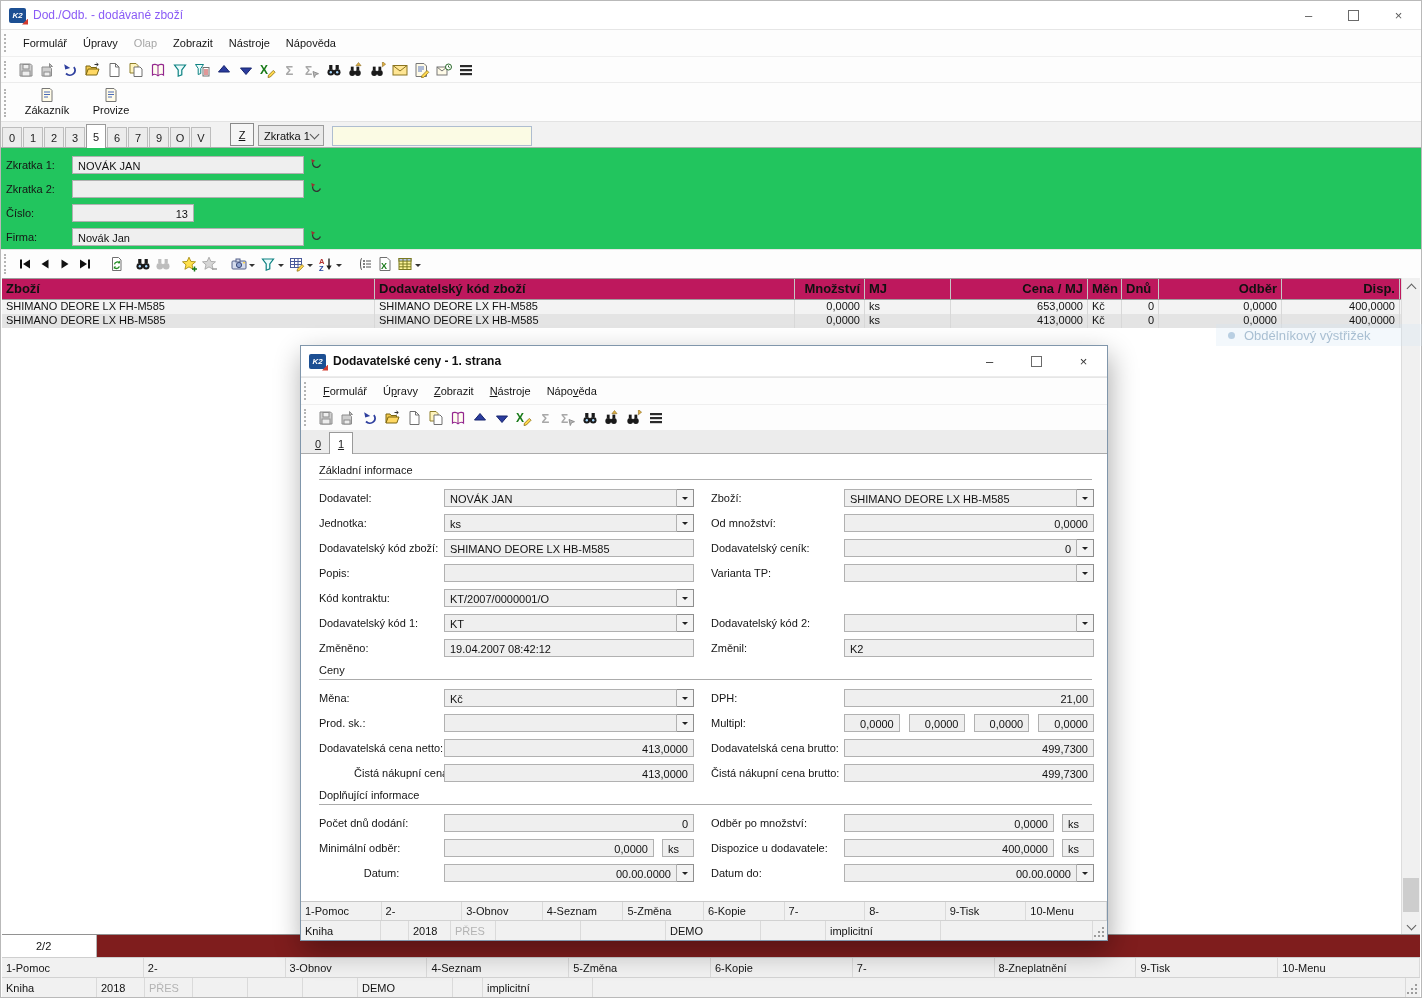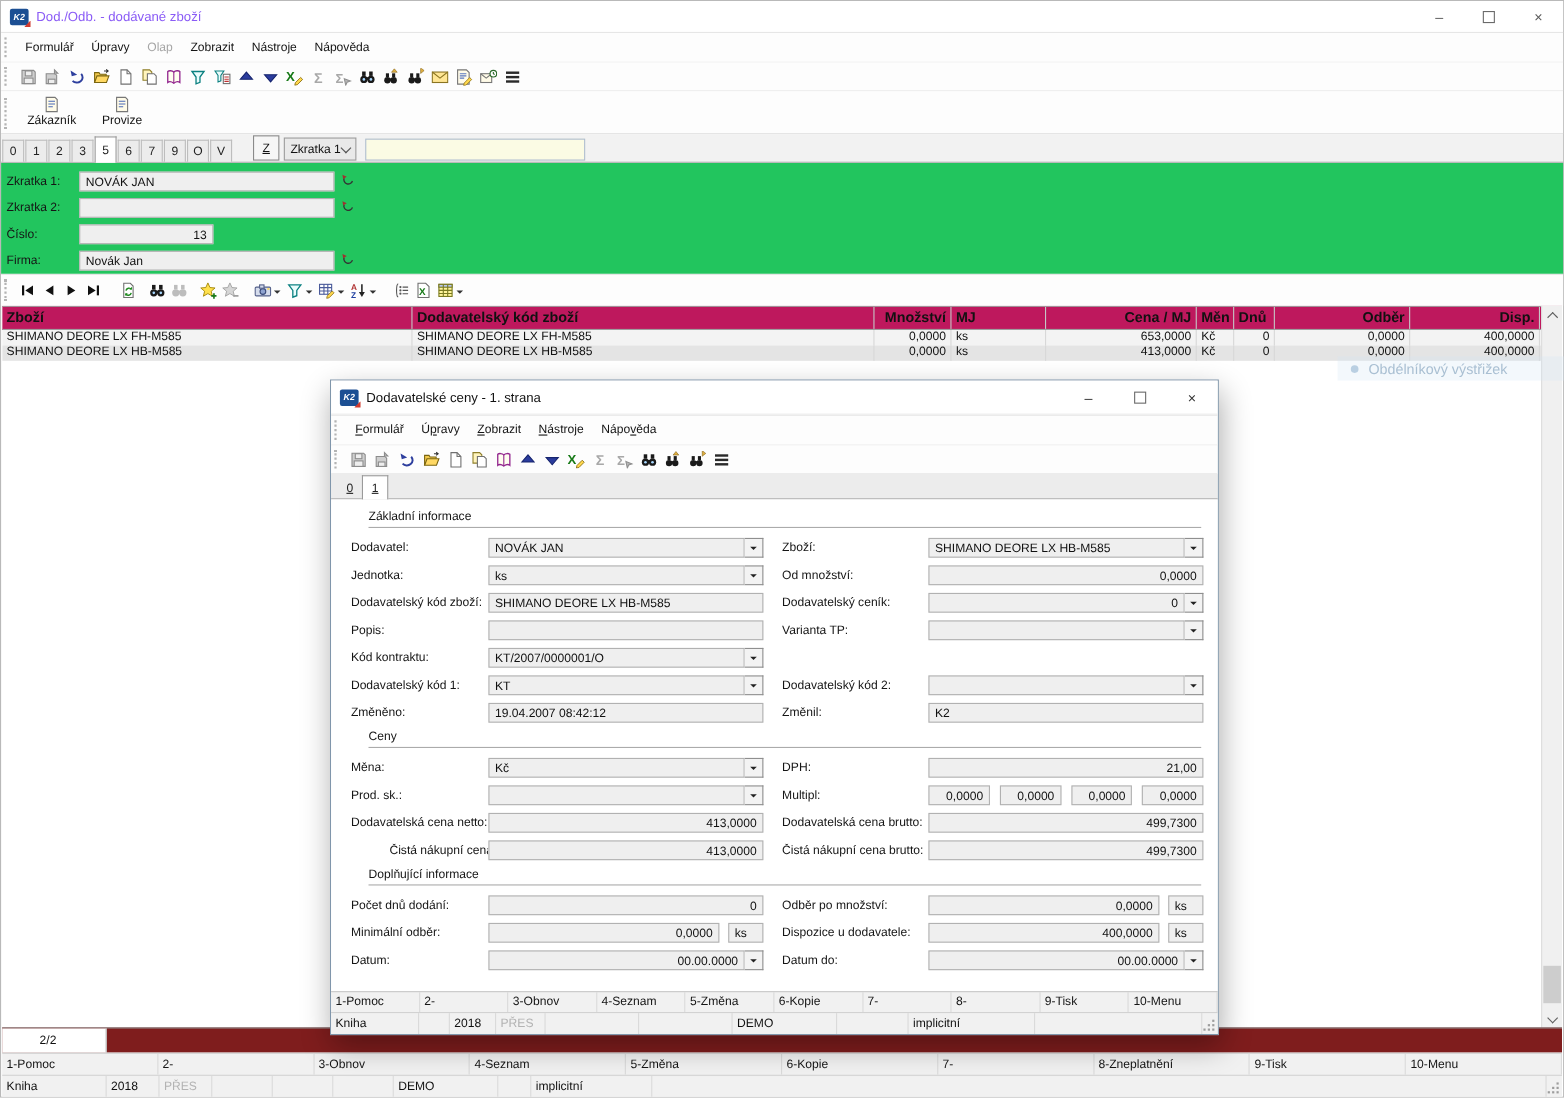--- a/index.html
+++ b/index.html
@@ -7,21 +7,21 @@
        font-family:"Liberation Sans",sans-serif;font-size:11px;color:#111;background:#fff;}
   #main{position:absolute;inset:0;background:#fff;border:1px solid #b9b9b9;box-sizing:border-box;}
 
   
   .titlebar{display:flex;align-items:center;height:28px;background:#fff;padding-left:8px;}
   .k2logo{width:17px;height:15px;background:#1c4f93;border-radius:2px;color:#fff;font-size:8px;font-weight:bold;
           display:inline-flex;align-items:center;justify-content:center;position:relative;font-style:italic;}
   .k2logo::after{content:"";position:absolute;right:-2px;bottom:-2px;width:6px;height:6px;background:#d23b2f;
           clip-path:polygon(0 100%,100% 0,100% 100%);}
   .m-title-text{margin-left:7px;font-size:12px;color:#8b5cf6;}
-  .d-title-text{margin-left:7px;font-size:12px;color:#111;}
+  .d-title-text{margin-left:7px;font-size:12px;color:#111;font-weight:bold;}
   .win-controls{margin-left:auto;display:flex;height:100%;}
   .win-btn{width:45px;height:100%;display:flex;align-items:center;justify-content:center;color:#5a5a5a;font-size:13px;}
   .win-btn .sq{width:9px;height:9px;border:1px solid #6a6a6a;display:inline-block;}
 
   
   .grip{width:3px;align-self:stretch;margin:4px 6px 4px 3px;border-left:2px dotted #b4b4b4;}
   .menubar{display:flex;align-items:center;height:26px;background:#fdfdfd;border-top:1px solid #e6e6e6;border-bottom:1px solid #efefef;}
   .menu-item{padding:0 8px;height:100%;display:flex;align-items:center;color:#151515;}
   .menu-item.disabled{color:#a6a6a6;}
   .toolbar{display:flex;align-items:center;height:25px;background:#fdfdfd;border-bottom:1px solid #ececec;}
@@ -103,21 +103,21 @@
   
   #dialog{position:absolute;left:300px;top:345px;width:808px;height:596px;background:#f0f0f0;
           border:1px solid #8096ab;box-shadow:2px 10px 26px rgba(0,0,0,.33);box-sizing:border-box;
           display:flex;flex-direction:column;}
   #dialog .titlebar{height:30px;border-bottom:1px solid #ececec;}
   #dialog .win-btn{width:47px;font-size:13px;color:#333;}
   .d-tabs{display:flex;align-items:flex-end;height:22px;background:#ececec;border-bottom:1px solid #ababab;padding-left:6px;}
   .dtab{width:22px;height:18px;display:flex;align-items:center;justify-content:center;color:#222;text-decoration:underline;}
   .dtab.active{background:#fff;border:1px solid #9a9a9a;border-bottom:none;height:21px;margin-bottom:-1px;z-index:2;}
   .d-content{flex:1;background:#fff;padding:7px 15px 0 18px;overflow:hidden;}
-  .sec-t{border-bottom:1px solid #ababab;padding-bottom:3px;margin:3px 0 9px 16px;color:#151515;}
+  .sec-t{border-bottom:1px solid #ababab;padding-bottom:3px;margin:3px 0 9px 0;color:#151515;}
   .dlg-row{display:grid;grid-template-columns:125px 250px 17px 133px 250px;align-items:center;margin-bottom:7px;height:18px;}
   .dlg-label{color:#151515;white-space:nowrap;overflow:hidden;}
   .fld{display:flex;align-items:center;}
   .fld .grow{flex:1;}
   .dd-btn{width:17px;height:18px;background:#f3f3f3;border:1px solid #8f8f8f;border-left:none;
           display:flex;align-items:center;justify-content:center;box-sizing:border-box;}
   .dd-tri{width:0;height:0;border:3.5px solid transparent;border-top-color:#222;margin-top:4px;}
   .multibox{width:57px;margin-left:9px;text-align:right;}
   .multibox:first-child{margin-left:0;}
   .unitbox{width:32px;margin-left:8px;flex:none;}
@@ -1005,21 +1005,21 @@
           <div class="fieldbox grow ralign">0,0000</div>
           <div class="fieldbox unitbox">ks</div>
         </div>
         <div class="dlg-label" style="grid-column: 4;">Dispozice u dodavatele:</div>
         <div class="fld" style="grid-column: 5;">
           <div class="fieldbox grow ralign">400,0000</div>
           <div class="fieldbox unitbox">ks</div>
         </div>
       </div>
       <div class="dlg-row">
-        <div class="dlg-label" style="grid-column: 1;">Datum:</div>
+        <div class="dlg-label" style="grid-column: 1; text-align: center;">Datum:</div>
         <div class="fld" style="grid-column: 2;">
           <div class="fieldbox grow ralign">00.00.0000</div>
           <div class="dd-btn">
             <div class="dd-tri"></div>
           </div>
         </div>
         <div class="dlg-label" style="grid-column: 4;">Datum do:</div>
         <div class="fld" style="grid-column: 5;">
           <div class="fieldbox grow ralign">00.00.0000</div>
           <div class="dd-btn">

